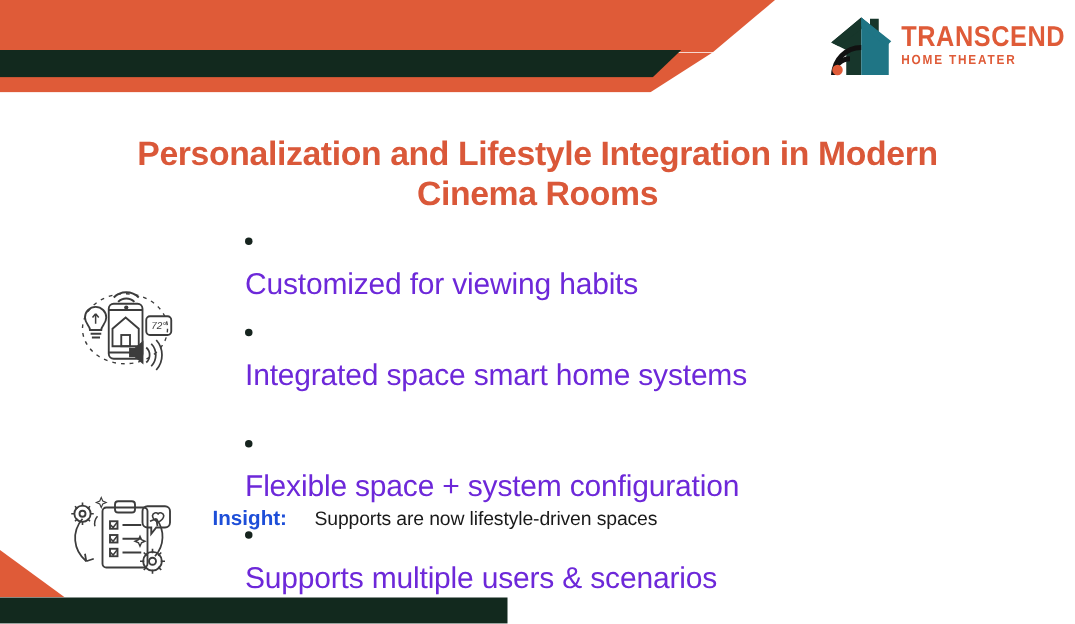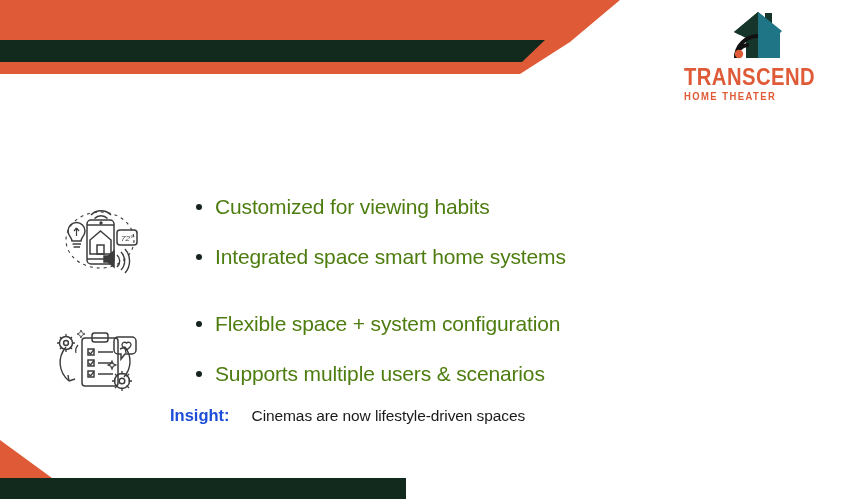--- a/index.html
+++ b/index.html
@@ -36,21 +36,21 @@
     clip-path:polygon(0 0, 52px 38px, 0 38px);
   }
   .band-green-bottom{
     position:absolute;left:0;bottom:0;width:406px;height:21px;
     background:#12291E;
   }
 
   
   .logo{
     position:absolute;left:663px;top:8px;width:190px;height:56px;
-    display:flex;align-items:center;gap:6px;flex-direction:column;
+    display:flex;align-items:center;gap:6px;
   }
   .logo-mark{width:52px;height:52px;flex:0 0 52px;position:relative;}
   .logo-text{display:flex;flex-direction:column;align-items:flex-start;line-height:1;}
   .logo-name{
     font-family:"Liberation Sans Narrow","Liberation Sans",sans-serif;
     font-weight:bold;font-size:23px;letter-spacing:0.5px;color:#DF5B38;
     transform:scaleX(0.88);transform-origin:left center;white-space:nowrap;
   }
   .logo-sub{
     font-family:"Liberation Sans Narrow","Liberation Sans",sans-serif;
@@ -65,22 +65,23 @@
     text-align:center;
     font-size:27px;font-weight:bold;line-height:1.18;
     color:#DA5839;letter-spacing:-0.3px;
   }
 
   
   .content{position:absolute;left:0;top:186px;width:860px;}
 
   .bullet{
     display:flex;align-items:baseline;gap:13px;
-    font-size:21px;color:#4d7c0f;line-height:1.25;
+    font-size:24px;color:#6d28d9;line-height:1.25;
     margin-bottom:24px;
+    flex-direction:column;
   }
   .bullet .dot{
     flex:0 0 auto;width:6px;height:6px;border-radius:50%;
     background:#16241E;position:relative;top:-4px;
   }
   .bullet .txt{letter-spacing:-0.15px;}
 
   .block{display:flex;margin-bottom:8px;}
   .block .icon-wrap{
     width:196px;flex:0 0 196px;display:flex;justify-content:center;align-items:center;font-style:italic;
@@ -122,20 +123,21 @@
         <path d="M4 50 A13 13 0 0 1 17 37" fill="none" stroke="#111111" stroke-width="4"></path>
         <circle cx="7" cy="46" r="4.2" fill="#DF5B38"></circle>
       </svg>
     </div>
     <div class="logo-text">
       <div class="logo-name">TRANSCEND</div>
       <div class="logo-sub">HOME THEATER</div>
     </div>
   </div>
 
+  <div class="title">Personalization and Lifestyle Integration in Modern Cinema Rooms</div>
 
   <div class="content">
 
     <div class="block">
       <div class="icon-wrap">
         <svg width="86" height="72" viewBox="0 0 86 72" stroke="#3C3C3C" fill="none" stroke-width="1.5">
 
           <ellipse cx="45" cy="36" rx="34" ry="28" stroke-dasharray="3 4" stroke-width="1.1"></ellipse>
 
           <rect x="32" y="16" width="27" height="44" rx="4"></rect>
@@ -222,19 +224,19 @@
           <span class="dot"></span>
           <span class="txt">Supports multiple users &amp; scenarios</span>
         </div>
       </div>
     </div>
 
   </div>
 
   <div class="insight">
     <span class="insight-label">Insight:</span>
-    <span class="insight-text">Cinemas are now lifestyle-driven spaces</span>
+    <span class="insight-text">Supports are now lifestyle-driven spaces</span>
   </div>
 
   <div class="tri-orange-bottom"></div>
   <div class="band-green-bottom"></div>
 
 </div>
 
 </body></html>

